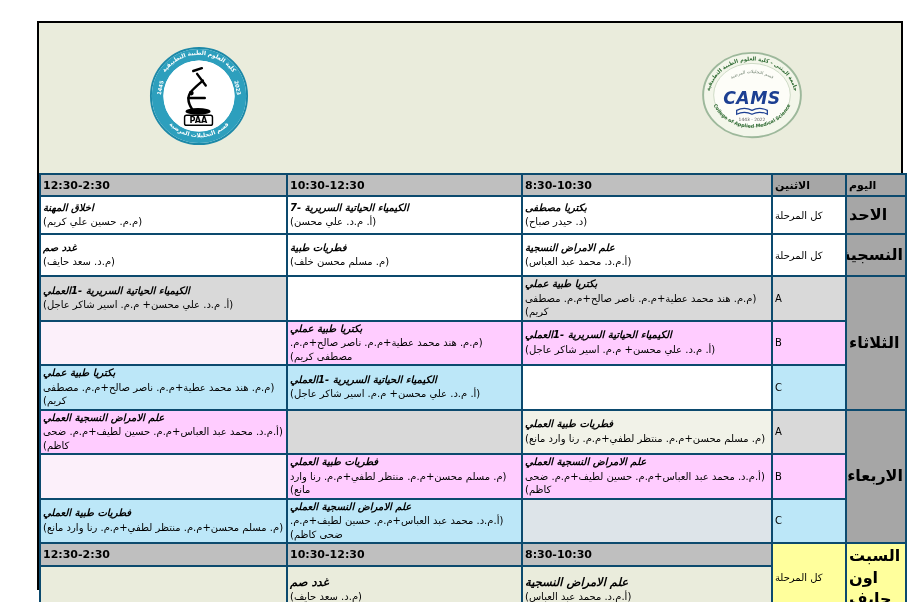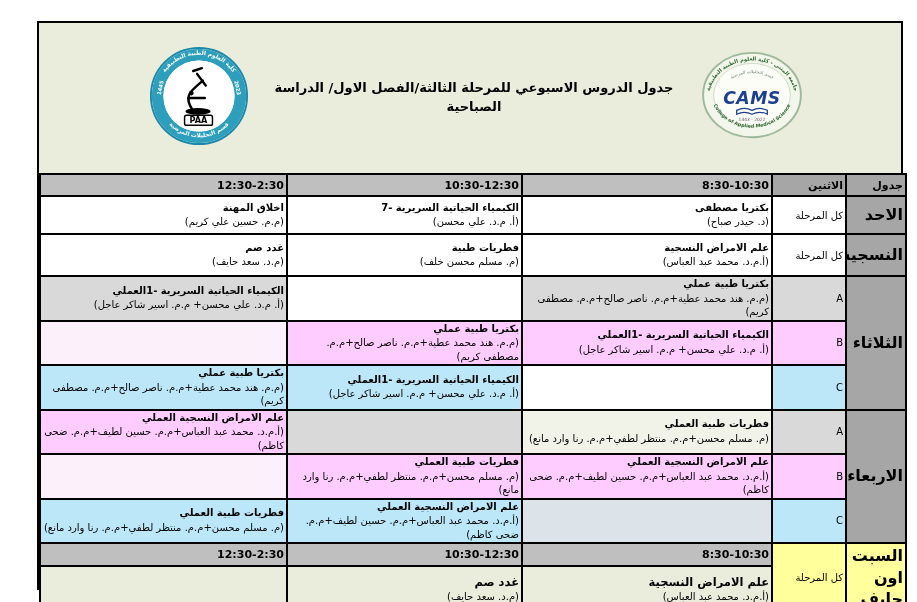--- a/index.html
+++ b/index.html
@@ -17,27 +17,27 @@
     direction:ltr;padding:0 96px 0 110px;box-sizing:border-box;background:#eaecdc;
   }
   .band .title{
     flex:1;text-align:center;direction:rtl;font-weight:bold;font-size:13px;
     line-height:1.45;padding:0 10px;
   }
   .logo{flex:0 0 auto;}
   
   table{width:100%;border-collapse:collapse;table-layout:fixed;direction:rtl;}
   td,th{
-    border:2px solid #000000;text-align:right;vertical-align:middle;
+    border:2px solid #0c4a6e;text-align:left;vertical-align:middle;
     padding:1px 2px;overflow:hidden;box-sizing:border-box;
   }
   th{font-size:11px;font-weight:bold;}
   .day{font-size:16px;font-weight:bold;line-height:1.35;}
   .grp{font-size:10px;}
-  .course{font-weight:bold;font-size:10px;line-height:1.25;}
+  .course{font-weight:bold;font-size:10px;line-height:1.25;font-style:italic;}
   .staff{font-size:10px;line-height:1.35;margin-top:1px;}
   .sat-big .course{font-size:11.5px;}
   .num{direction:ltr;unicode-bidi:isolate;}
   
   .bg-day{background:#a6a6a6;}
   .bg-hdr{background:#bfbfbf;}
   .bg-a{background:#d9d9d9;}
   .bg-b{background:#ffccff;}
   .bg-bpale{background:#fcf0fa;}
   .bg-c{background:#bce7f8;}
@@ -77,21 +77,20 @@
           <line x1="46" y1="26" x2="55" y2="23"></line>
           <line x1="41" y1="54" x2="58" y2="54"></line>
           <circle cx="44" cy="49" r="2.5" fill="#000" stroke="none"></circle>
         </g>
         <ellipse cx="51" cy="68" rx="13" ry="3.5" fill="#000"></ellipse>
         <rect x="37" y="72" width="29" height="10.5" rx="2" fill="#ffffff" stroke="#000" stroke-width="1.5"></rect>
         <text x="51.5" y="80.5" font-size="8.5" font-weight="bold" text-anchor="middle" fill="#000">PAA</text>
       </svg>
     </div>
 
-    <div class="title">جدول الدروس الاسبوعي للمرحلة الثالثة/الفصل الاول/ الدراسة الصباحية</div>
 
     <div class="logo">
       <svg width="106" height="92" viewBox="0 0 110 96">
         <ellipse cx="55" cy="47" rx="51" ry="44" fill="#f3f6ea" stroke="#9db89b" stroke-width="2"></ellipse>
         <ellipse cx="55" cy="47" rx="40" ry="33" fill="#fdfdf8" stroke="#cdd9c4" stroke-width="1"></ellipse>
         <defs>
           <path id="camsTop" d="M 10 50 A 45 39 0 0 1 100 50"></path>
           <path id="camsSub" d="M 21 52 A 34 28 0 0 1 89 52"></path>
           <path id="camsBot" d="M 13 52 A 43 37 0 0 0 97 52"></path>
         </defs>
@@ -115,21 +114,21 @@
     <colgroup>
       <col style="width:60px">
         <col style="width:74px">
         <col style="width:250px">
         <col style="width:235px">
         <col style="width:247px">
     </colgroup>
 
     <tbody>
         <tr style="height:22px">
-      <th class="bg-day">جدول</th>
+      <th class="bg-day">اليوم</th>
       <th class="bg-day">الاثنين</th>
       <th class="bg-hdr"><span class="num">8:30-10:30</span></th>
       <th class="bg-hdr"><span class="num">10:30-12:30</span></th>
       <th class="bg-hdr"><span class="num">12:30-2:30</span></th>
     </tr>
 
     <tr style="height:38px">
       <td class="bg-day day">الاحد</td>
       <td class="bg-white grp">كل المرحلة</td>
       <td class="bg-white">

